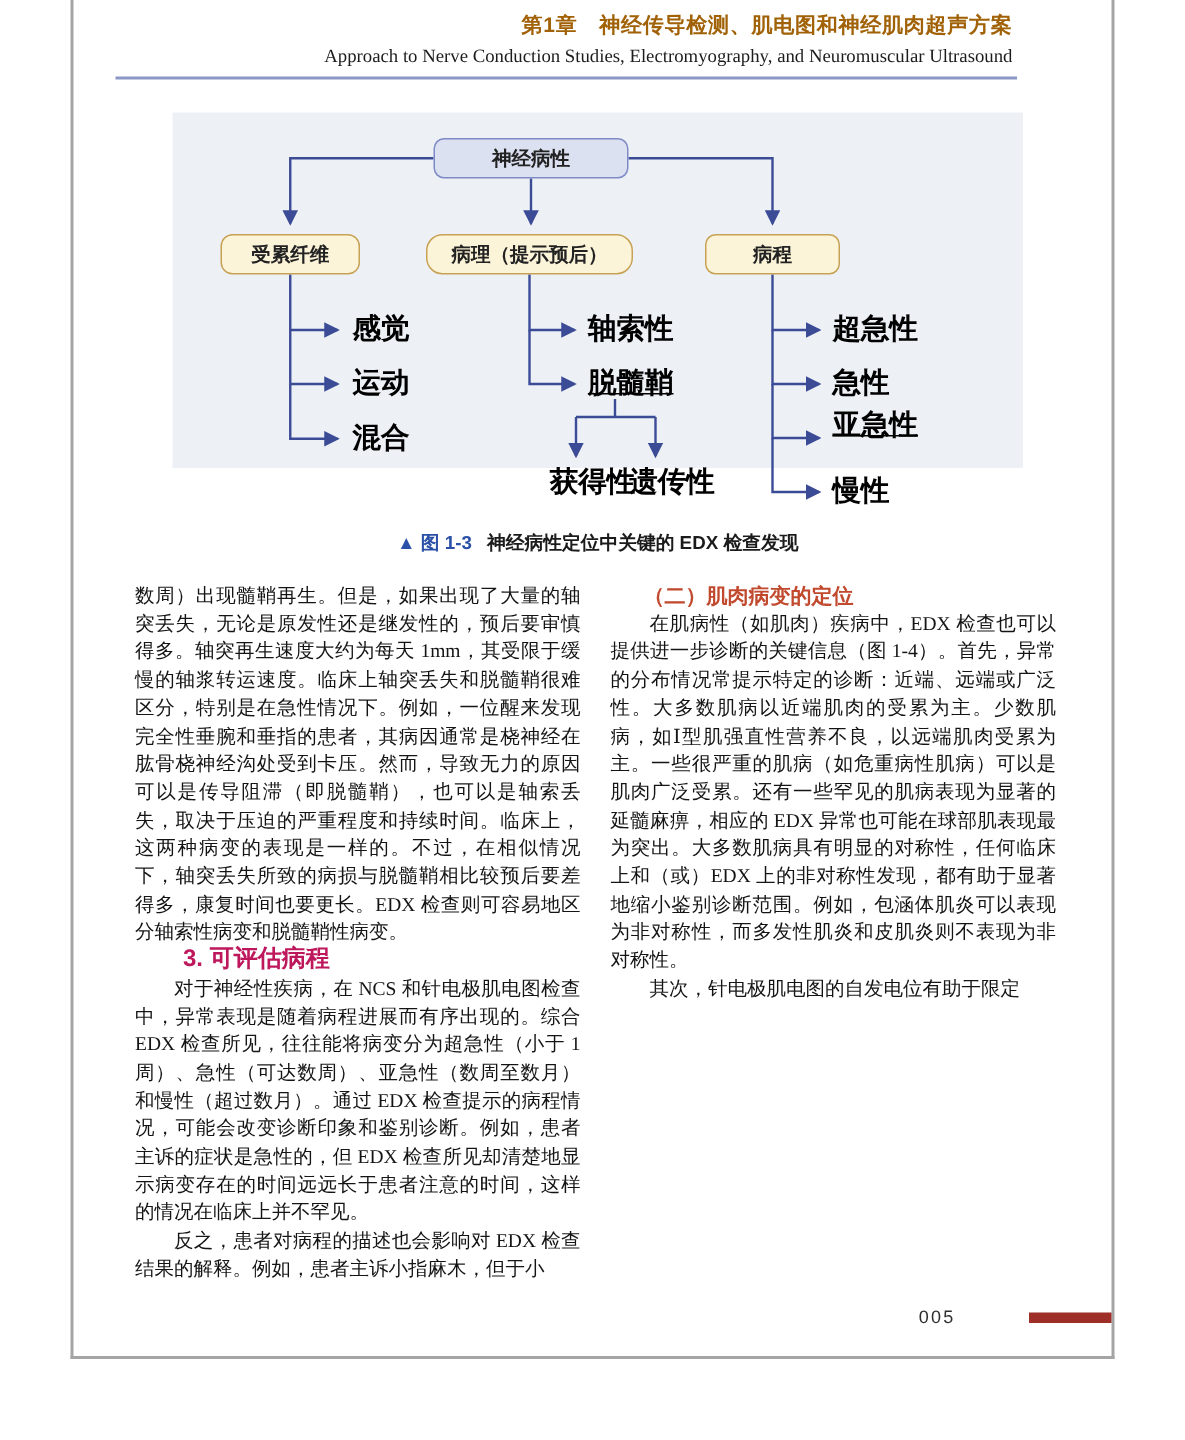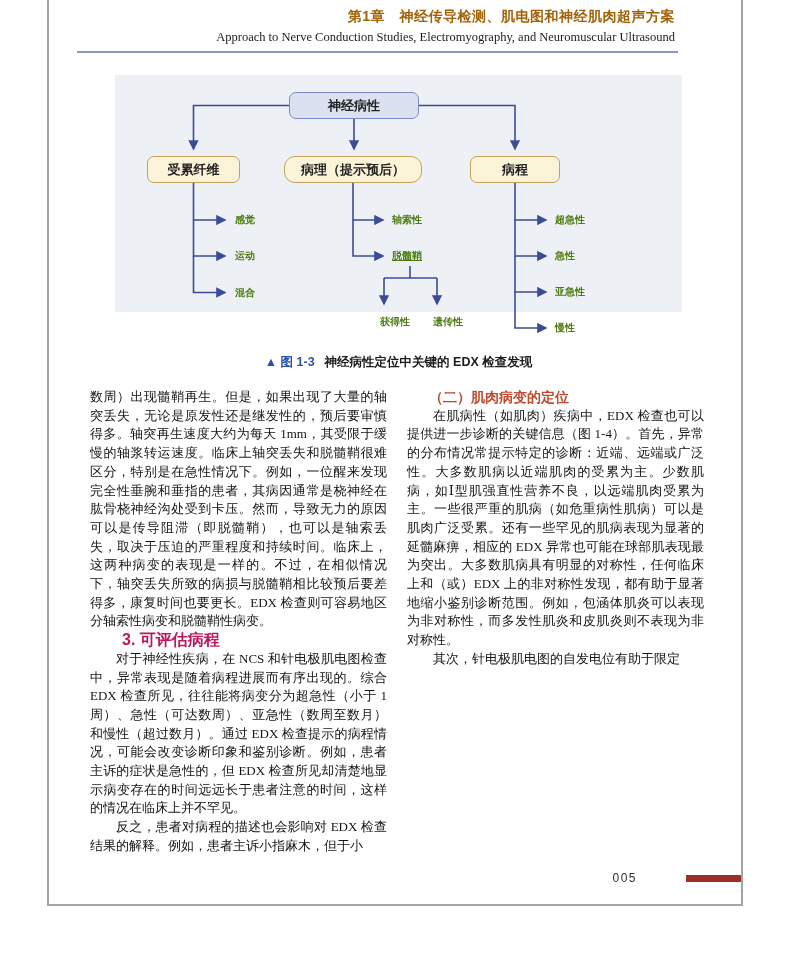--- a/index.html
+++ b/index.html
@@ -14,24 +14,24 @@
           font-family:"Liberation Serif","DejaVu Serif",serif;}
   .hdr-rule{position:absolute;top:51px;left:28px;width:601px;height:2px;background:#8b97c6;}
 
   
   .panel{position:absolute;left:66px;top:75px;width:567px;height:237px;background:#edf1f6;}
   .panel svg{position:absolute;left:0;top:0;}
   .nodebox{position:absolute;box-sizing:border-box;border-radius:7px;display:flex;align-items:center;justify-content:center;
            font-size:13px;font-weight:700;color:#222;}
   .root-box{left:174px;top:17px;width:130px;height:27px;background:#dce1f2;border:1.5px solid #7e8ac5;}
   .gold{background:#fcf4d9;border:1.5px solid #c7a254;}
-  .box-fiber{left:32px;top:81px;width:93px;height:27px;}
+  .box-fiber{left:32px;top:81px;width:93px;height:27px;border-radius:8px;}
   .box-path{left:169px;top:81px;width:138px;height:27px;border-radius:11px;}
   .box-course{left:355px;top:81px;width:90px;height:27px;}
-  .leaf{position:absolute;height:18px;line-height:18px;font-size:10px;font-weight:700;color:#4d7c0f;}
+  .leaf{position:absolute;height:18px;line-height:18px;font-size:19px;font-weight:700;color:#000000;}
   .leaf-c{text-align:center;}
 
   
   .caption{position:absolute;left:66px;top:354px;width:567px;text-align:center;font-size:12.5px;font-weight:700;color:#1b1b1b;}
   .cap-label{color:#2b50a8;margin-right:10px;}
 
   
   .col{position:absolute;top:388px;width:297px;font-family:"Liberation Serif","DejaVu Serif",serif;
        font-size:13px;line-height:18.7px;color:#141414;text-align:justify;}
   .col-left{left:41px;}
@@ -97,21 +97,21 @@
       <div class="leaf" style="left:120px;top:172px;">运动</div>
       <div class="leaf" style="left:120px;top:208.5px;">混合</div>
 
       <div class="leaf" style="left:277px;top:136px;">轴索性</div>
       <div class="leaf" style="left:277px;top:172px;text-decoration:underline;">脱髓鞘</div>
       <div class="leaf leaf-c" style="left:251px;top:238px;width:58px;">获得性</div>
       <div class="leaf leaf-c" style="left:304px;top:238px;width:58px;">遗传性</div>
 
       <div class="leaf" style="left:440px;top:136px;">超急性</div>
       <div class="leaf" style="left:440px;top:172px;">急性</div>
-      <div class="leaf" style="left:440px;top:208px;">亚急性</div>
+      <div class="leaf" style="left:440px;top:200px;text-decoration:underline;">亚急性</div>
       <div class="leaf" style="left:440px;top:244px;">慢性</div>
     </div>
 
     <div class="caption">
       <span class="cap-label">▲ 图 1-3</span><span>神经病性定位中关键的 EDX 检查发现</span>
     </div>
 
     <div class="col col-left">
       <p>数周）出现髓鞘再生。但是，如果出现了大量的轴突丢失，无论是原发性还是继发性的，预后要审慎得多。轴突再生速度大约为每天 1mm，其受限于缓慢的轴浆转运速度。临床上轴突丢失和脱髓鞘很难区分，特别是在急性情况下。例如，一位醒来发现完全性垂腕和垂指的患者，其病因通常是桡神经在肱骨桡神经沟处受到卡压。然而，导致无力的原因可以是传导阻滞（即脱髓鞘），也可以是轴索丢失，取决于压迫的严重程度和持续时间。临床上，这两种病变的表现是一样的。不过，在相似情况下，轴突丢失所致的病损与脱髓鞘相比较预后要差得多，康复时间也要更长。EDX 检查则可容易地区分轴索性病变和脱髓鞘性病变。</p>
       <p class="h-blue">3. 可评估病程</p>

